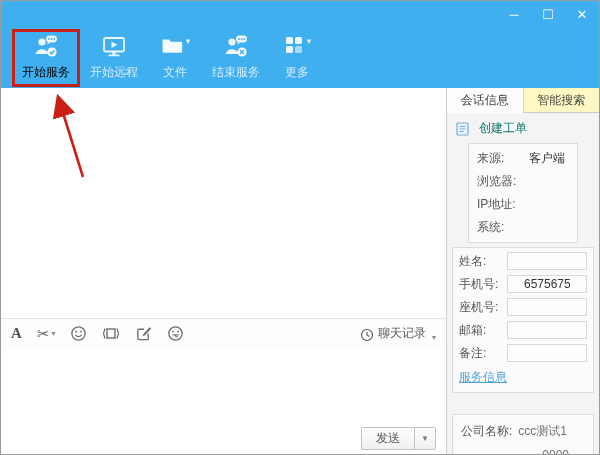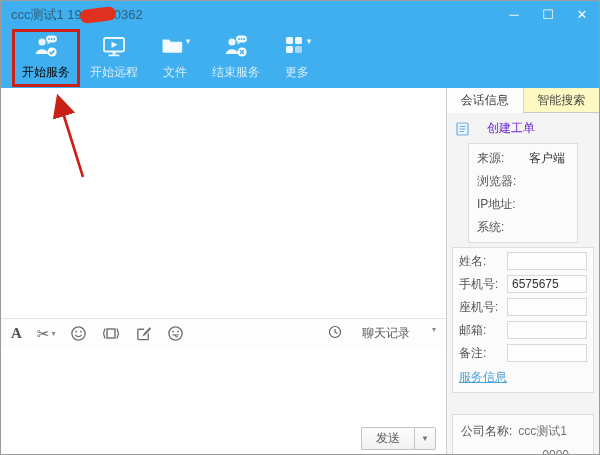--- a/index.html
+++ b/index.html
@@ -27,62 +27,59 @@
 
   
   .chat { position:relative; width:447px; height:100%; background:#fff; }
   .messages { position:absolute; left:0; top:0; width:100%; height:230px; background:#fff; }
   .chat-toolbar { position:absolute; left:0; top:230px; width:100%; height:30px; border-top:1px solid #e4e4e4; display:flex; align-items:center; padding:0 10px; background:#fdfdfd; }
   .ct-icon { display:flex; align-items:center; margin-right:15px; color:#6e6e6e; }
   .ct-font { font-family:"Liberation Serif", serif; font-weight:bold; font-size:15px; color:#555; }
   .ct-cut { font-size:15px; color:#666; }
   .mini-caret { font-size:8px; color:#8a8a8a; margin-left:2px; }
   .ct-spacer { flex:1; }
-  .history { display:flex; align-items:flex-start; gap:20px; color:#5a5a5a; font-size:12px; }
+  .history { display:flex; align-items:flex-end; gap:4px; color:#5a5a5a; font-size:12px; }
   .chat-input { position:absolute; left:0; top:261px; width:100%; height:75px; background:#fff; border:none; outline:none; resize:none; font-size:12px; }
   .send-row { position:absolute; right:10px; bottom:6px; display:flex; }
   .send-btn { height:23px; padding:0 14px; border:1px solid #c3c3c3; border-right:none; border-radius:2px 0 0 2px; background:linear-gradient(#fdfdfd,#f1f1f1); font-size:12px; color:#555; display:flex; align-items:center; }
   .send-caret-btn { width:22px; height:23px; border:1px solid #c3c3c3; border-radius:0 2px 2px 0; background:linear-gradient(#fdfdfd,#f1f1f1); display:flex; align-items:center; justify-content:center; font-size:8px; color:#777; }
 
   
   .panel { width:153px; height:100%; background:#f4f4f4; border-left:1px solid #cfcfcf; font-size:12px; }
   .tabs { display:flex; height:25px; }
   .tab { flex:1; display:flex; align-items:center; justify-content:center; font-size:12px; cursor:default; }
   .tab.active { background:#fdfdfd; color:#404040; border-right:1px solid #d2d2d2; }
   .tab.inactive { background:#fef9c3; color:#4a4a4a; border-bottom:1px solid #c9c9c9; }
-  .create-ticket { display:flex; align-items:center; gap:18px; padding:7px 9px 6px 9px; color:#6d28d9; }
+  .create-ticket { display:flex; align-items:center; gap:10px; padding:7px 9px 6px 9px; color:#0f766e; }
   .info-box { margin:0 21px; border:1px solid #dcdcdc; background:#fbfbfb; padding:3px 0; }
   .info-row { display:flex; align-items:center; padding:3px 8px; min-height:15px; }
   .info-label { color:#555; width:52px; flex-shrink:0; }
   .info-value { color:#333; }
   .form-box { margin:4px 5px 0 5px; border:1px solid #dcdcdc; background:#fbfbfb; padding:4px 6px 2px 6px; }
   .form-row { display:flex; align-items:center; margin-bottom:5px; }
   .form-label { color:#555; width:48px; flex-shrink:0; }
-  .form-input { flex:1; height:18px; border:1px solid #d8d8d8; background:#fdfdfd; font-size:12px; color:#333; padding:0 4px; font-family:"Liberation Sans", sans-serif; min-width:0; }
+  .form-input { flex:1; height:18px; border:1px solid #d8d8d8; background:#fdfdfd; font-size:12px; color:#333; padding:0 16px; font-family:"Liberation Sans", sans-serif; min-width:0; }
   .link-row { text-align:left; padding:2px 2px 4px 0; }
   .panel-link { color:#4a9ed9; text-decoration:underline; }
   .company-box { margin:21px 5px 0 5px; border:1px solid #dcdcdc; background:#fbfbfb; padding:4px 0; }
   .company-row { display:flex; align-items:center; padding:4px 8px; }
   .company-label { color:#555; flex-shrink:0; margin-right:6px; }
   .company-value { color:#737373; }
 
   
   .red-box { position:absolute; left:11px; top:28px; width:68px; height:58px; border:3px solid #cb2015; pointer-events:none; z-index:50; }
   .arrow-svg { position:absolute; left:0; top:0; width:600px; height:455px; pointer-events:none; z-index:49; }
 </style>
 </head>
 <body>
 
 <div class="window">
 
   <div class="header">
     <div class="titlebar">
-      <div class="title">
-        <span>ccc测试1 19</span><span class="scribble"></span><span>0362</span>
-      </div>
       <div class="win-controls">
         <span class="win-btn">─</span>
         <span class="win-btn">☐</span>
         <span class="win-btn">✕</span>
       </div>
     </div>
 
     <div class="toolbar">
 
       <div class="tb-btn primary">

